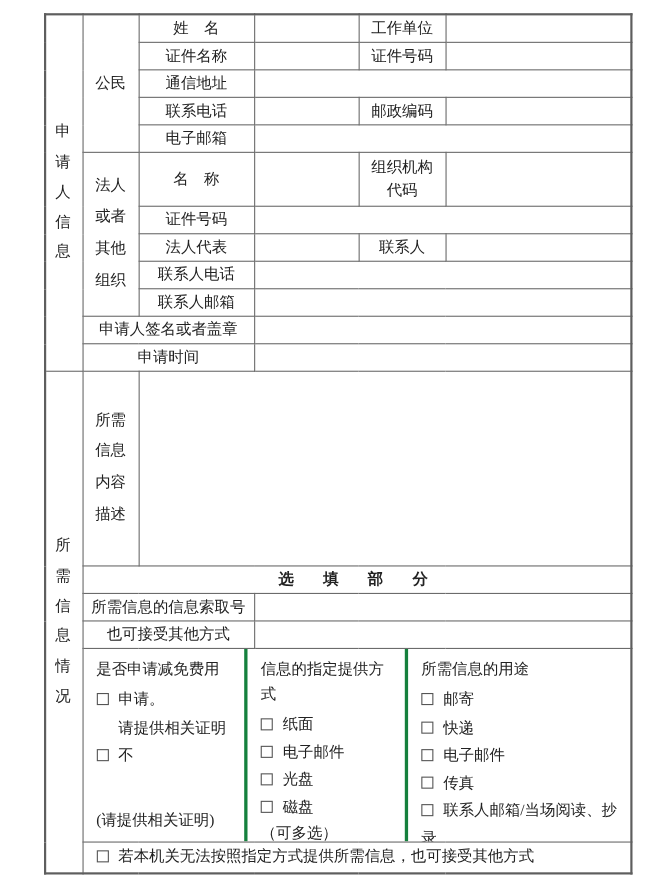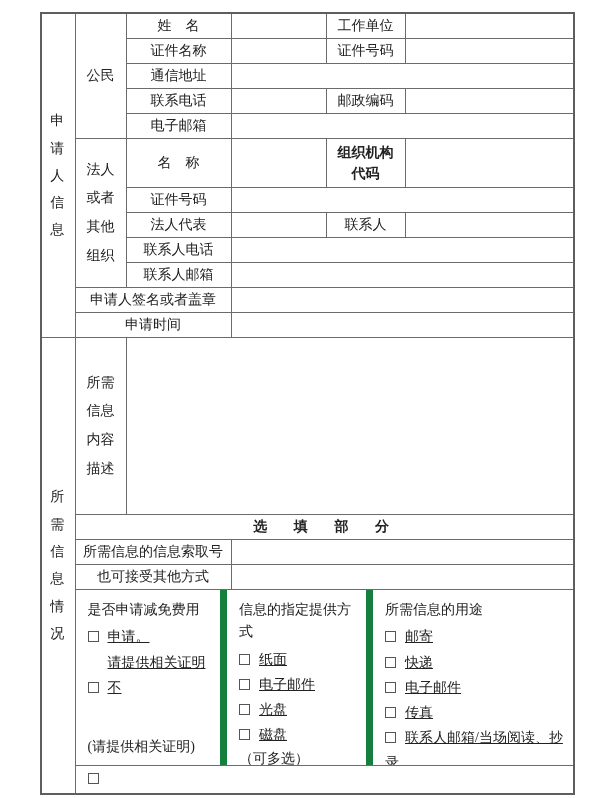--- a/index.html
+++ b/index.html
@@ -26,21 +26,21 @@
     border: 1px solid #6b6b6b;
     font-size: 14px;
     text-align: center;
     vertical-align: middle;
     padding: 3px 2px;
     overflow: hidden;
   }
   
   .stack1 { display: inline-block; width: 1.15em; line-height: 1.95; word-break: break-all; text-align: left; }
   .stack2 { display: inline-block; width: 2.3em; line-height: 2.05; word-break: break-all; text-align: center; }
-  .wrap4 { display: inline-block; max-width: 4.3em; line-height: 1.5; text-align: center; font-weight: bold; }
+  .wrap4 { display: inline-block; max-width: 4.3em; line-height: 1.5; text-align: center; }
 
   .opt-title {
     font-weight: bold;
     font-size: 15px;
     letter-spacing: 0.45em;
     text-align: center;
   }
 
   .cb {
     display: inline-block;
@@ -56,33 +56,33 @@
   table.inner {
     width: 100%;
     border-collapse: collapse;
     table-layout: fixed;
   }
   table.inner > tbody > tr > td {
     border: none;
     vertical-align: top;
     padding: 0;
   }
-  table.inner > tbody > tr > td + td { border-left: 7px solid #15803d; }
+  table.inner > tbody > tr > td + td { border-left: 3px solid #15803d; }
 
   .choice-col {
     display: flex;
     flex-direction: column;
     height: 175px;
     box-sizing: border-box;
     padding: 9px 10px 8px 12px;
     text-align: left;
     font-size: 14px;
   }
   .choice-header { line-height: 1.6; margin-bottom: 3px; }
-  .choice-item { line-height: 1.8; text-decoration: underline; }
+  .choice-item { line-height: 1.8; }
   .choice-indent { padding-left: 20px; }
   .choice-foot { margin-top: auto; line-height: 1.5; }
 
   td.fallback-cell { text-align: left !important; padding-left: 12px !important; }
   td.val { background: #ffffff; }
 </style>
 </head>
 <body>
 
 <div class="page">
@@ -215,18 +215,18 @@
                     <div class="choice-foot">（可多选）</div>
                   </div>
                 </td>
               </tr>
             </tbody>
           </table>
         </td>
       </tr>
       <tr style="height:28px">
         <td colspan="5" class="fallback-cell">
-          <span class="cb"></span>
+          <span class="cb"></span><span>若本机关无法按照指定方式提供所需信息，也可接受其他方式</span>
         </td>
       </tr>
     </tbody>
   </table>
 </div>
 
 </body></html>

